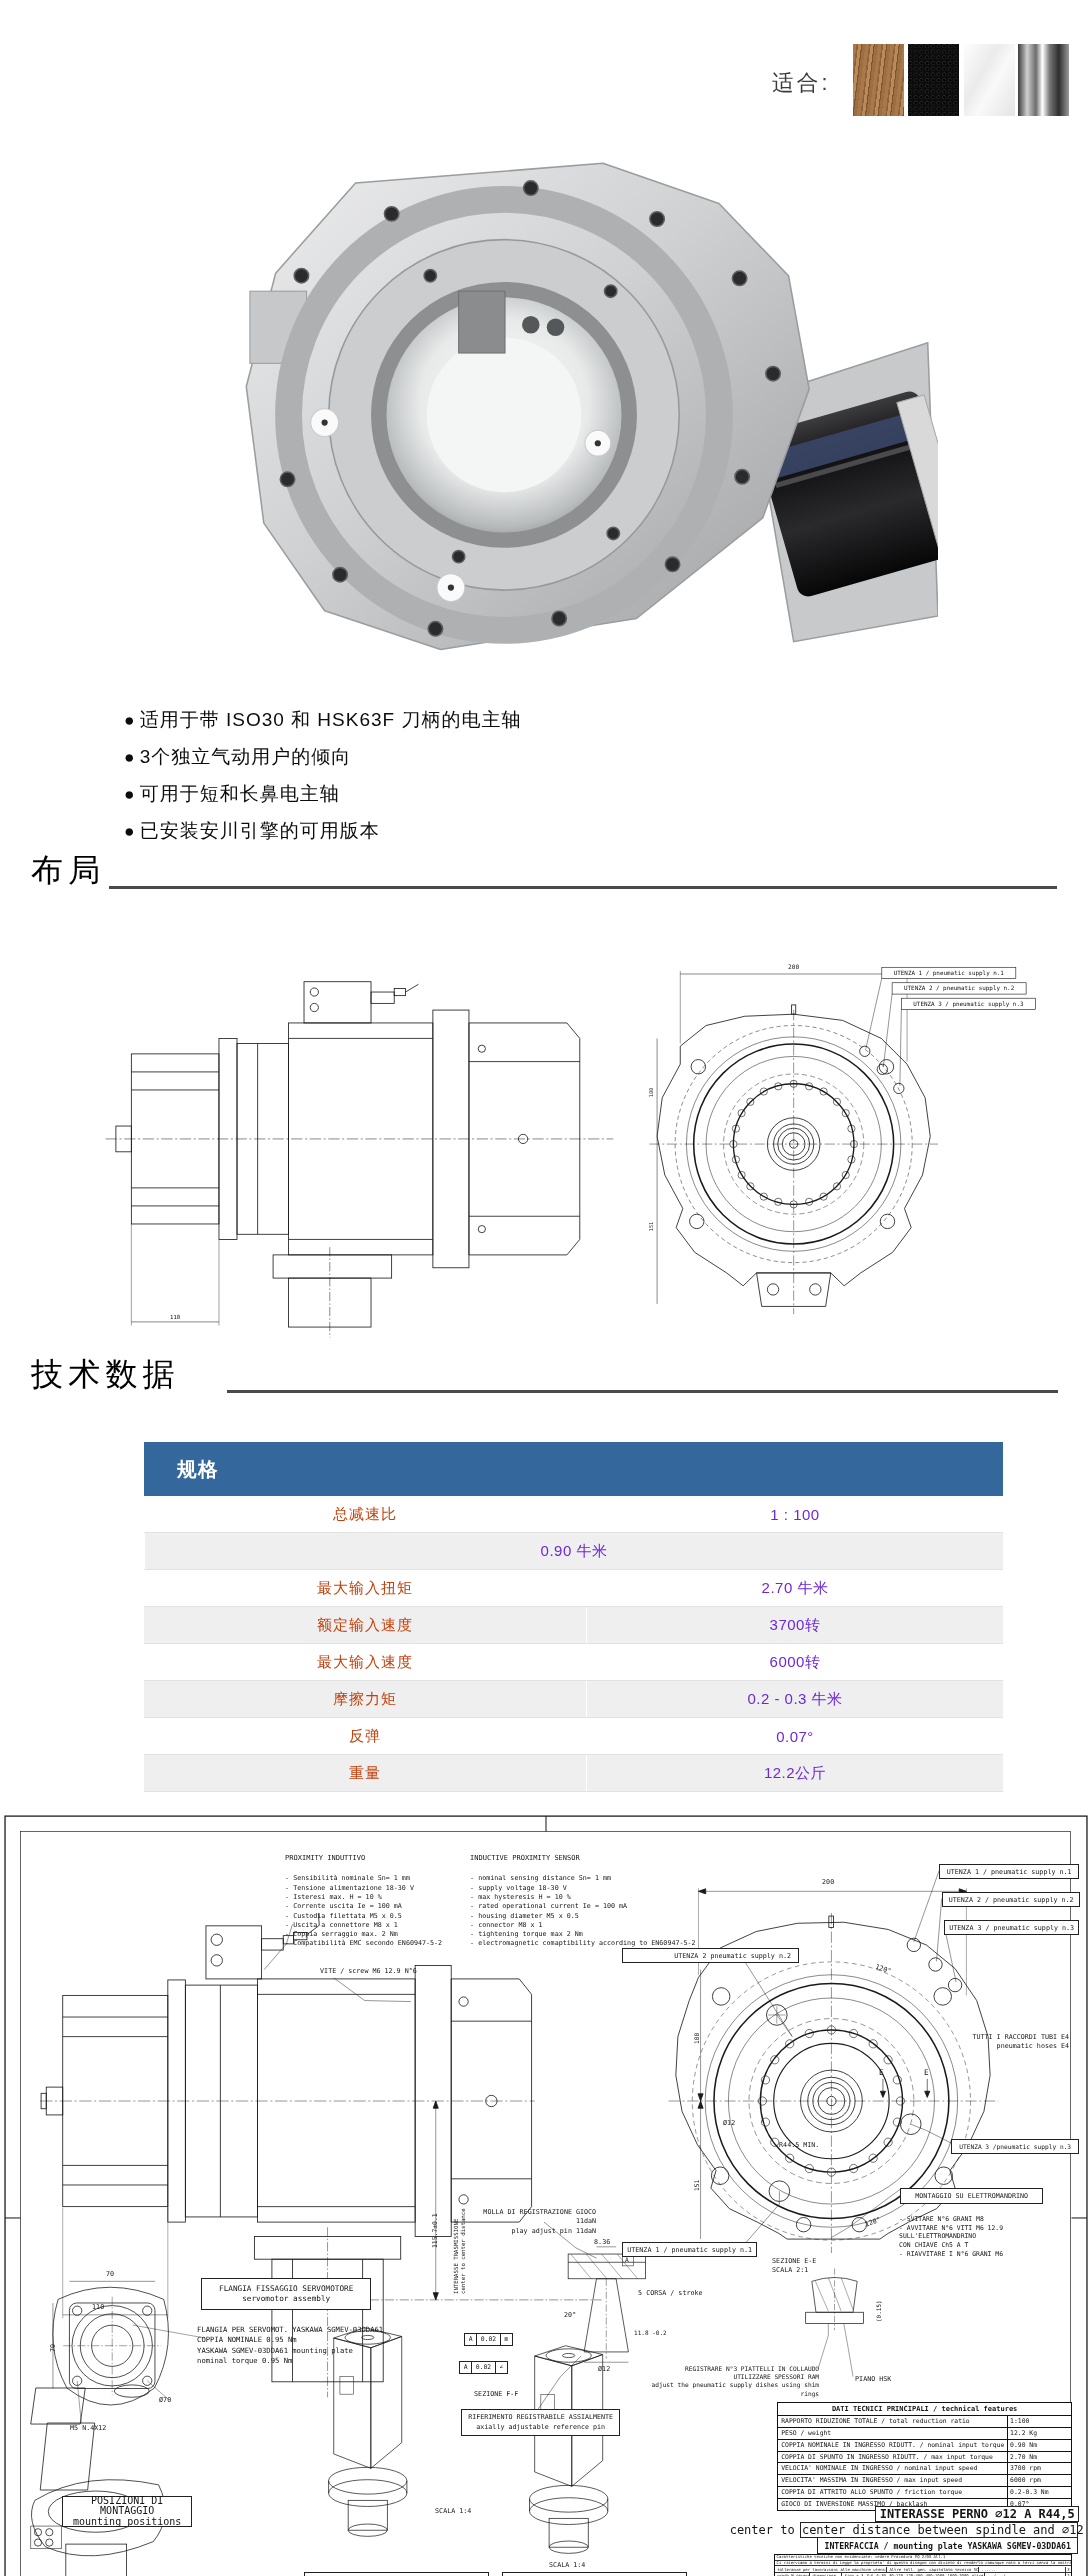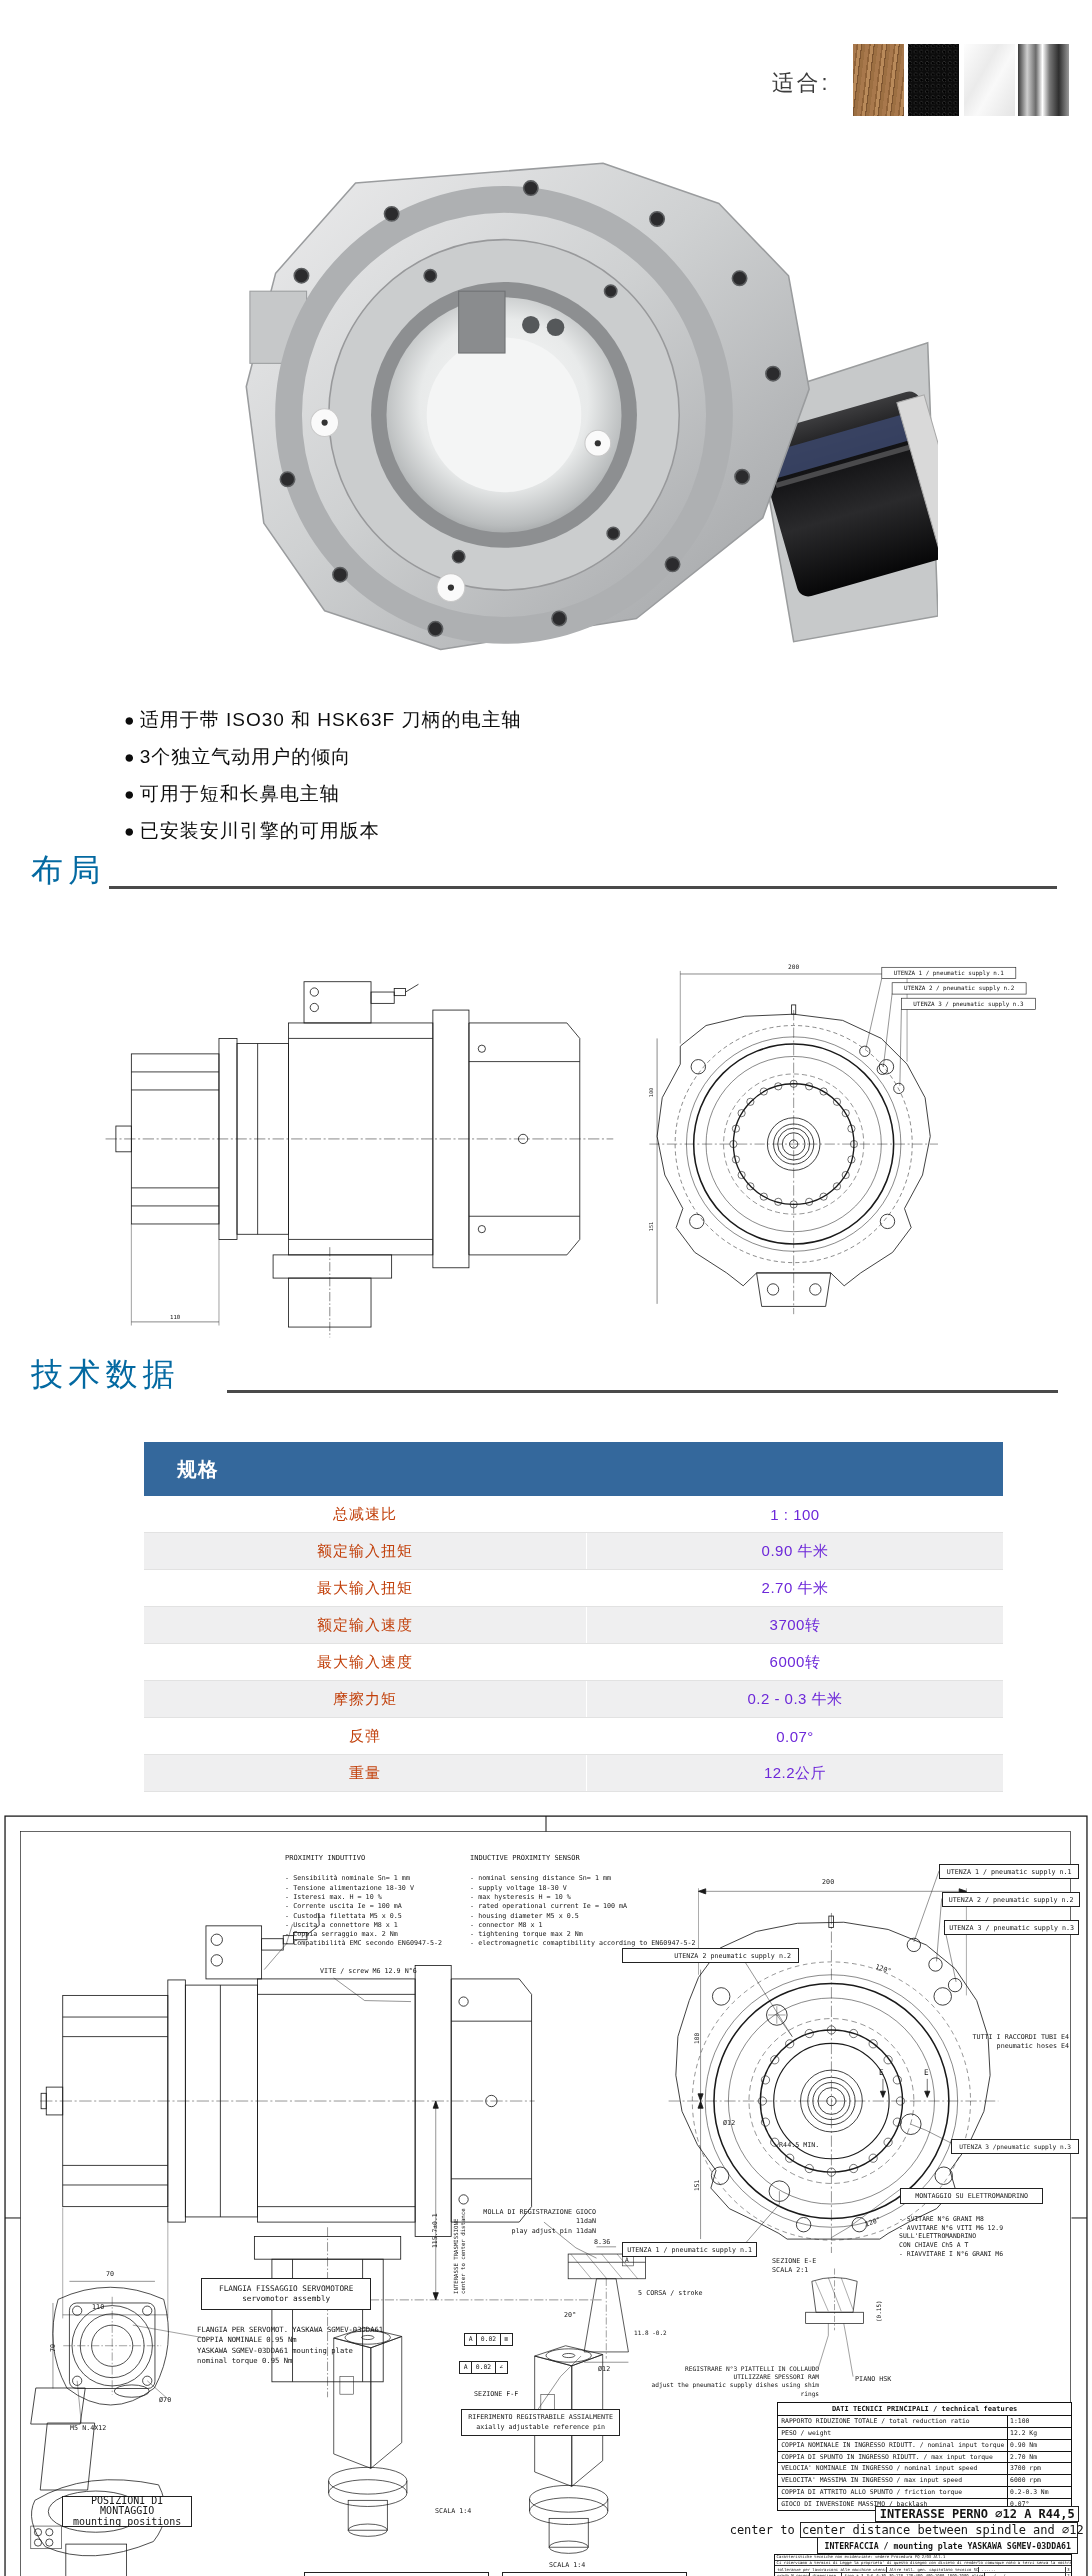--- a/index.html
+++ b/index.html
@@ -10,21 +10,21 @@
   .suit-label{font-size:21.6px;color:#3c3c3c;letter-spacing:3.1px;}
   .swatch{width:51px;height:72px;}
   .sw-wood{background:repeating-linear-gradient(97deg,#a8784c 0 3.6px,#8f6238 3.6px 5.2px,#b98a5a 5.2px 8.2px,#7d5430 8.2px 9.3px,#9c6f42 9.3px 12.4px);}
   .sw-carbon{background-color:#121212;background-image:radial-gradient(circle at 2.1px 2.1px,#000 1.2px,#3a3a3a 1.5px,#0c0c0c 2.1px);background-size:5.7px 5.7px;}
   .sw-white{background:linear-gradient(120deg,#fdfdfd 0%,#ebebeb 38%,#f9f9f9 58%,#e4e4e4 100%);}
   .sw-metal{background:linear-gradient(90deg,#3a3a3a,#cfcfcf 18%,#6b6b6b 35%,#ffffff 48%,#777 62%,#2e2e2e 80%,#999 100%);}
   
   .feat{font-size:19px;color:#0c0c0c;letter-spacing:1px;white-space:nowrap;}
   .feat .dot{display:inline-block;margin-right:4.1px;font-size:17.5px;}
   
-  .sec-title{font-size:32px;color:#0369a1;letter-spacing:5.2px;font-weight:500;}
+  .sec-title{font-size:32px;color:#000000;letter-spacing:5.2px;font-weight:500;}
   .sec-rule{height:2.6px;background:#4a4a4a;}
   .spec-head{height:54px;background:#34689c;color:#fff;font-size:19.6px;font-weight:bold;
              display:flex;align-items:center;padding-left:33px;box-sizing:border-box;letter-spacing:1.5px;}
   .sp-row{display:flex;height:36px;border-bottom:0.5px solid #e2e2e2;}
   .sp-row.alt{background:#efeff0;}
   .sp-label{width:442px;display:flex;align-items:center;justify-content:center;
             font-size:15px;color:#c2410c;letter-spacing:1px;}
   .sp-value{flex:1;display:flex;align-items:center;justify-content:center;
             font-size:15px;color:#6d28d9;border-left:1.5px solid #fff;letter-spacing:0.5px;}
   
@@ -272,21 +272,20 @@
   <div class="abs sec-title" style="left:31px;top:1353px;">技术数据</div>
   <div class="abs sec-rule" style="left:227px;top:1390px;width:831px;"></div>
 
   <div class="abs" style="left:144px;top:1442px;width:859px;">
     <div class="spec-head">规格</div>
     <div class="sp-row">
         <div class="sp-label">总减速比</div>
         <div class="sp-value">1 : 100</div>
       </div>
     <div class="sp-row alt">
-        <div class="sp-label">额定输入扭矩</div>
         <div class="sp-value">0.90 牛米</div>
       </div>
     <div class="sp-row">
         <div class="sp-label">最大输入扭矩</div>
         <div class="sp-value">2.70 牛米</div>
       </div>
     <div class="sp-row alt">
         <div class="sp-label">额定输入速度</div>
         <div class="sp-value">3700转</div>
       </div>

